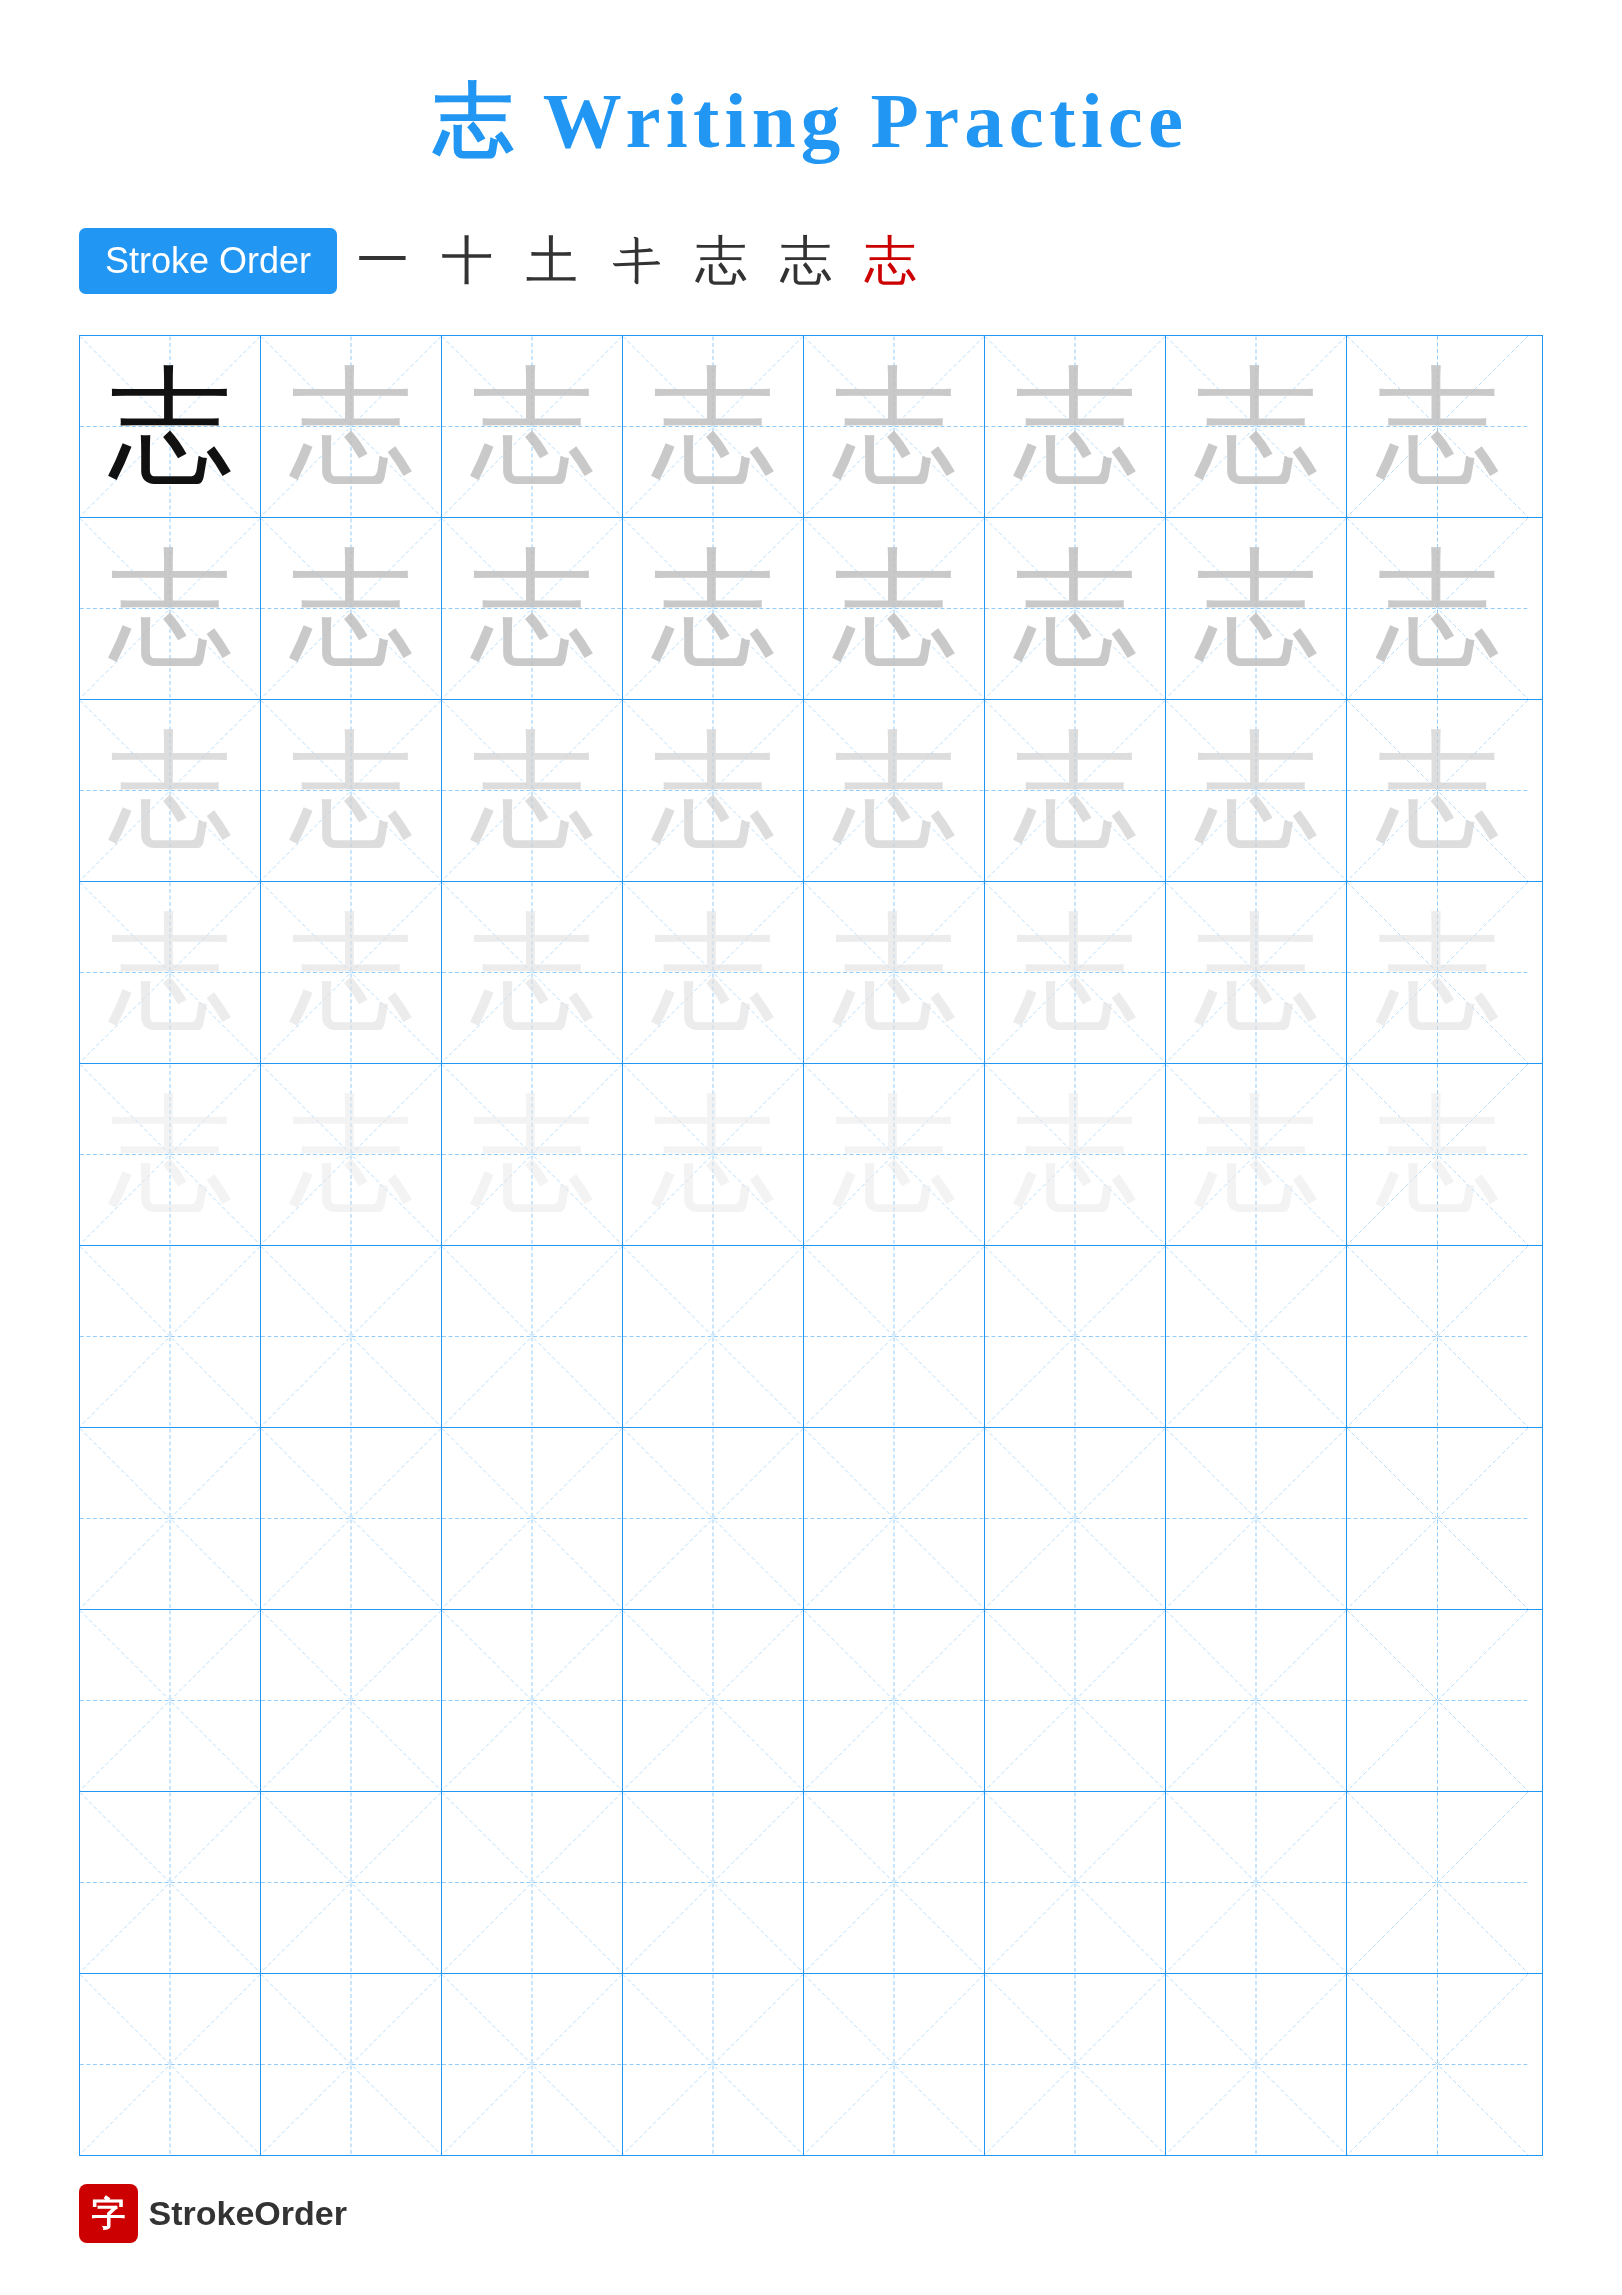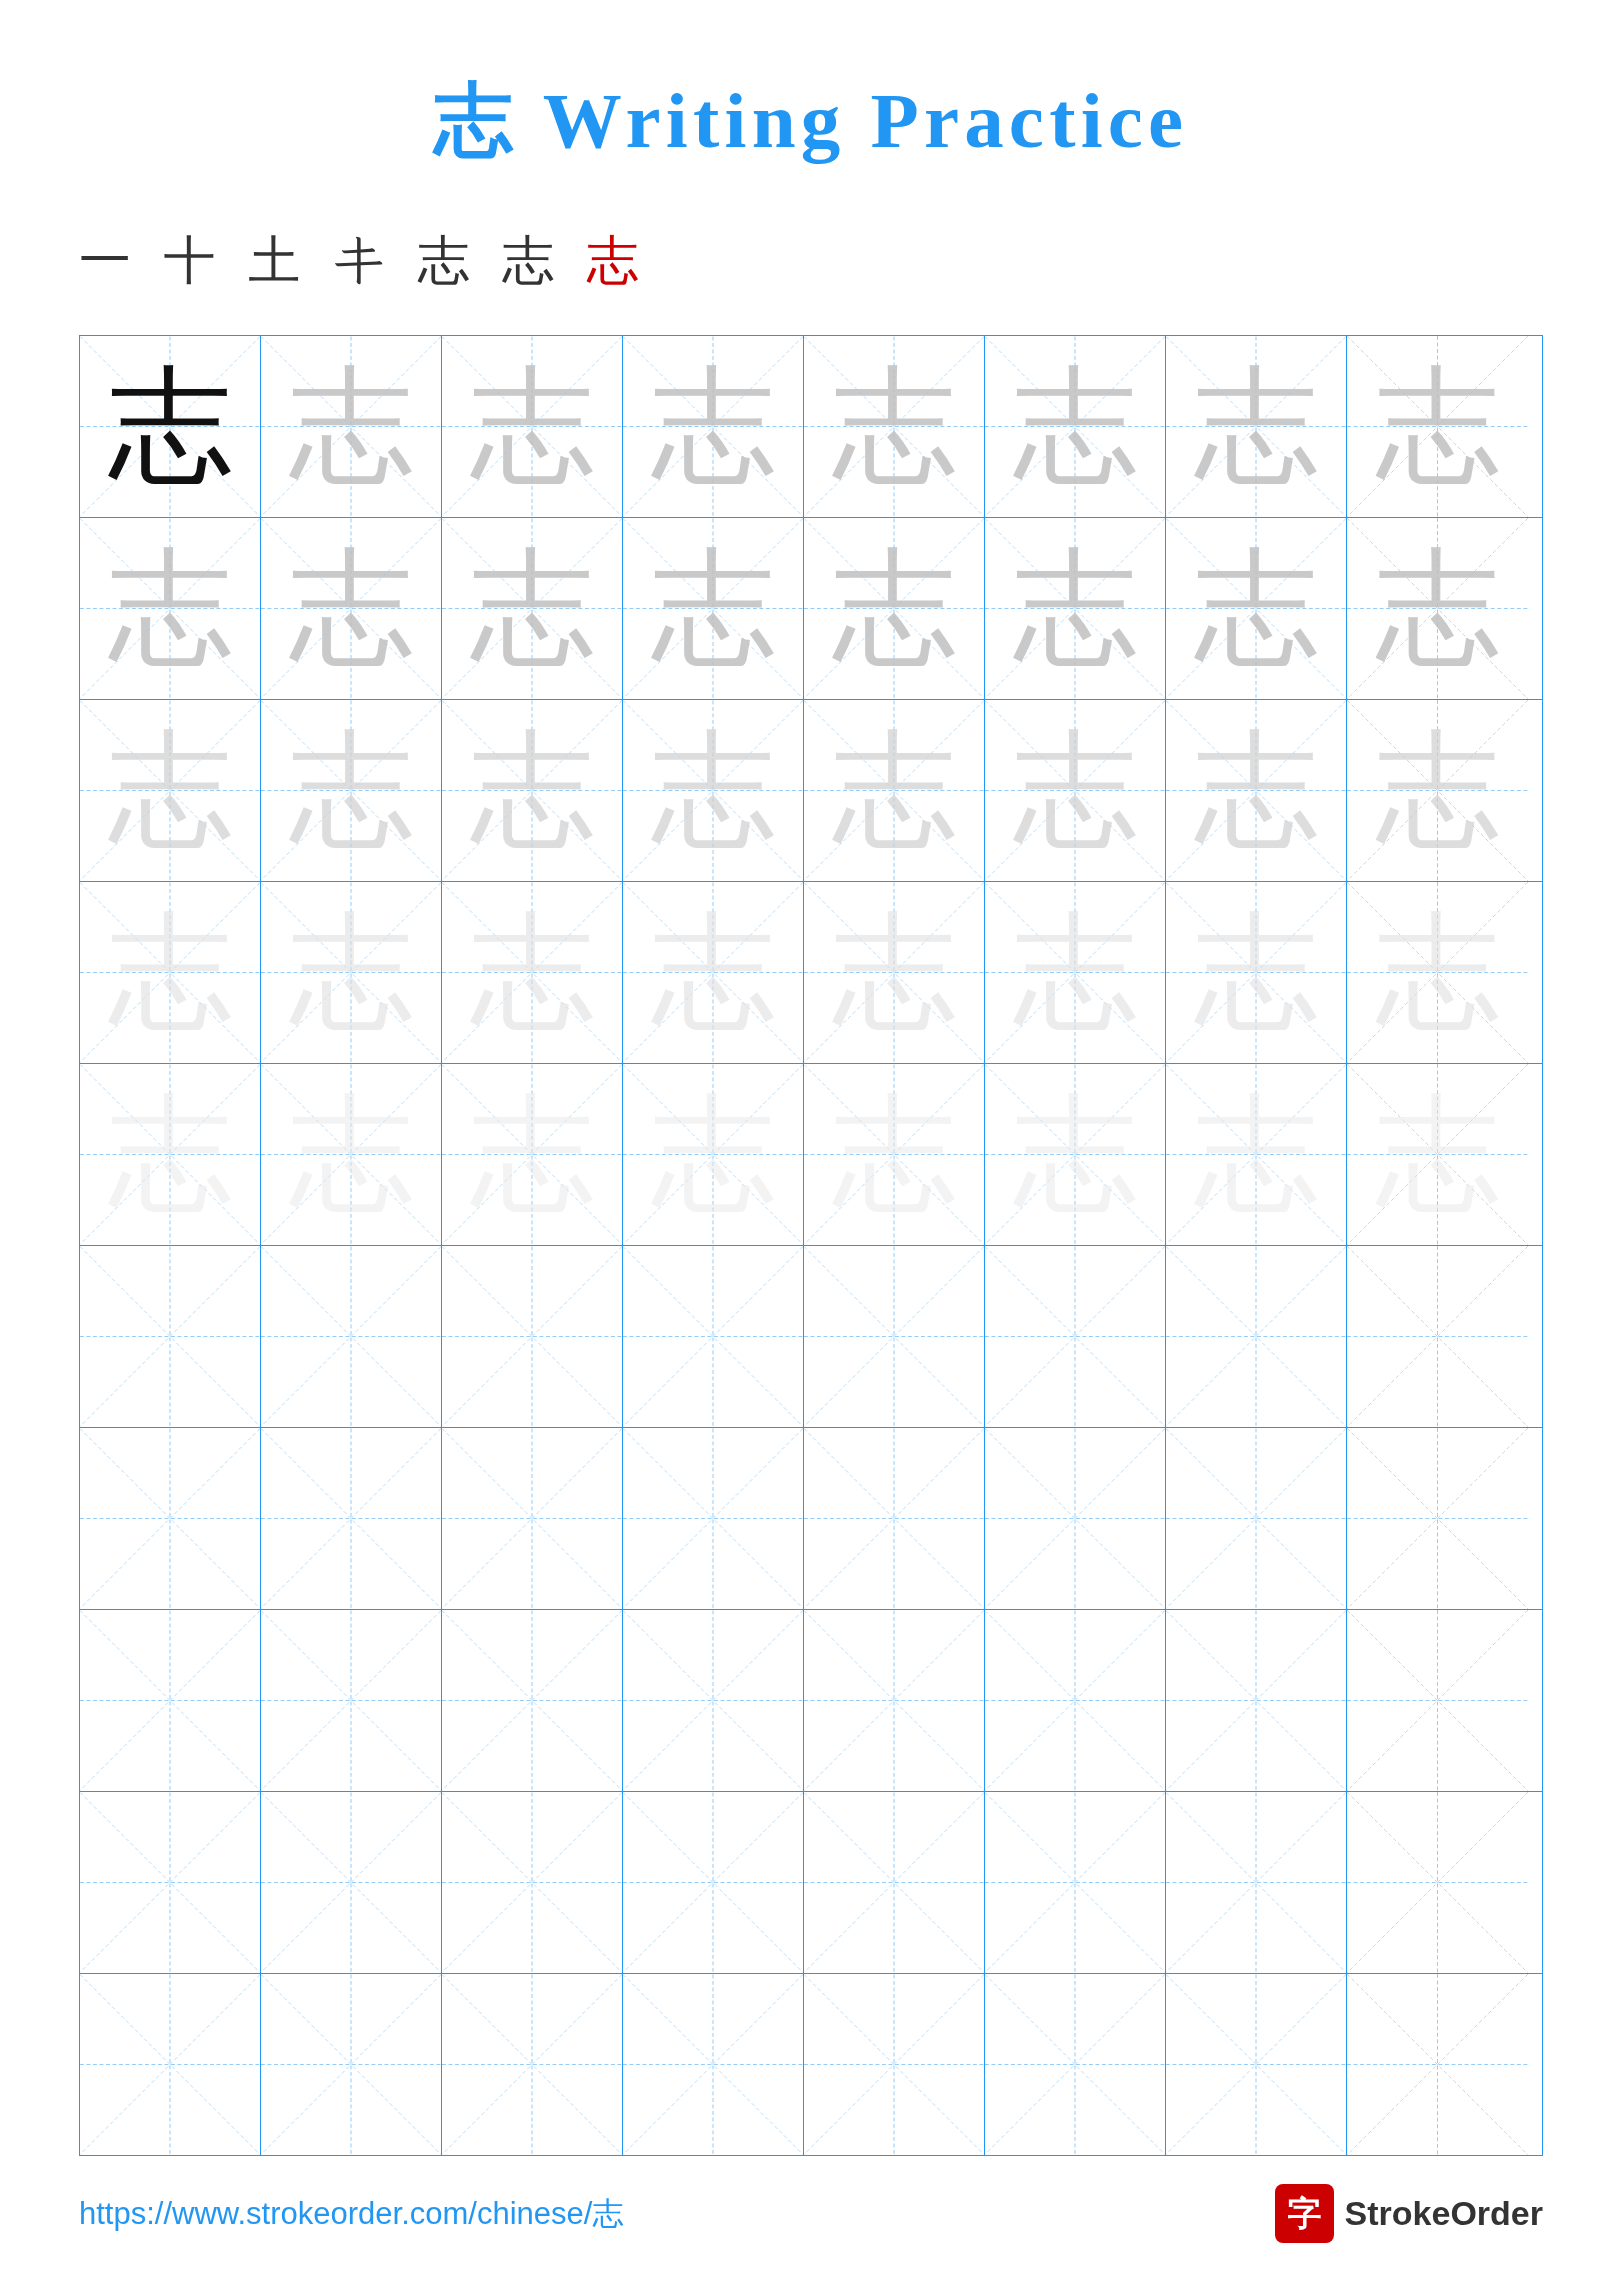--- a/index.html
+++ b/index.html
@@ -171,20 +171,21 @@
       pointer-events: none;
       z-index: 1;
     }
   </style>
 </head>
 <body>
 
 <div class="page-title">志 Writing Practice</div>
 
 <div class="stroke-order-section">
+  <div class="stroke-order-badge">Stroke Order</div>
   <div class="stroke-order-chars">
     <span>一</span>
     <span>十</span>
     <span>土</span>
     <span>𰀁</span>
     <span>志</span>
     <span>志</span>
     <span style="color:#cc0000;">志</span>
   </div>
 </div>
@@ -897,21 +898,20 @@
           <line x1="138.5" y1="0" x2="138.5" y2="277" stroke="#90CAF9" stroke-width="1.5" stroke-dasharray="6,4"></line>
           <line x1="0" y1="0" x2="277" y2="277" stroke="#90CAF9" stroke-width="1" stroke-dasharray="6,4"></line>
           <line x1="277" y1="0" x2="0" y2="277" stroke="#90CAF9" stroke-width="1" stroke-dasharray="6,4"></line>
         </svg>
       </div>
   </div>
 
 </div>
 
 <div class="footer">
-  <a class="footer-url">https://www.strokeorder.com/chinese/志</a>
   <div class="footer-logo">
     <div class="footer-logo-icon">
       <span>字</span>
     </div>
     <span>StrokeOrder</span>
   </div>
 </div>
 
 
 </body></html>

